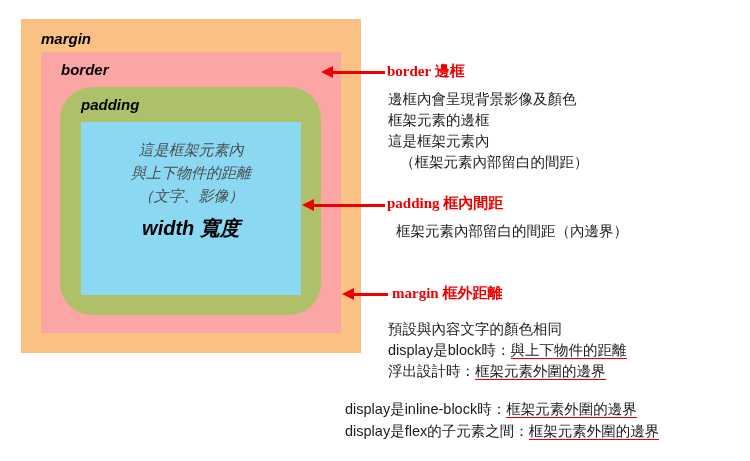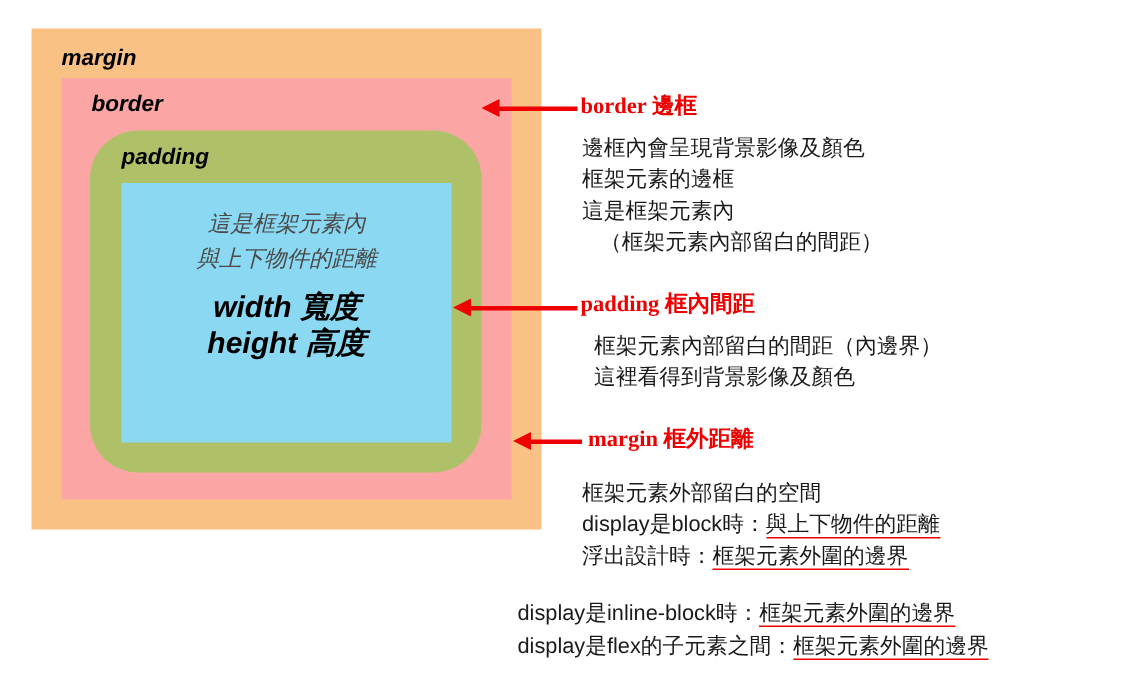--- a/index.html
+++ b/index.html
@@ -154,23 +154,23 @@
 
     <div class="box" id="border-box">
       <span class="box-label" id="border-label">border</span>
 
       <div class="box" id="padding-box">
         <span class="box-label" id="padding-label">padding</span>
 
         <div class="box" id="content-box">
           <div class="content-line">這是框架元素內</div>
           <div class="content-line">與上下物件的距離</div>
+          <div class="content-line">（文字、影像）</div>
           <div class="content-gap"></div>
           <div class="content-line bold">width 寬度</div>
-          <div class="content-line bold">height 高度</div>
         </div>
 
       </div>
     </div>
   </div>
 </div>
 
 <div class="arrow" style="left:321px; top:66px; width:64px;">
   <div class="head"></div>
   <div class="shaft"></div>
@@ -192,27 +192,26 @@
   <div>邊框內會呈現背景影像及顏色</div>
   <div>框架元素的邊框</div>
   <div>這是框架元素內</div>
   <div class="indent">（框架元素內部留白的間距）</div>
 </div>
 
 <div class="ann-heading" style="left:387px; top:196px;">padding 框內間距</div>
 
 <div class="ann-body" style="left:396px; top:221px;">
   <div>框架元素內部留白的間距（內邊界）</div>
-  <div>這裡看得到背景影像及顏色</div>
 </div>
 
 <div class="ann-heading" style="left:392px; top:286px;">margin 框外距離</div>
 
 <div class="ann-body" style="left:388px; top:319px;">
-  <div>框架元素外部留白的空間</div>
+  <div>預設與內容文字的顏色相同</div>
   <div>
     <span>display是block時：</span><span class="u">與上下物件的距離</span>
   </div>
   <div>
     <span>浮出設計時：</span><span class="u">框架元素外圍的邊界</span>
   </div>
 </div>
 
 <div class="ann-body" style="left:345px; top:398px; line-height:22px;">
   <div>

